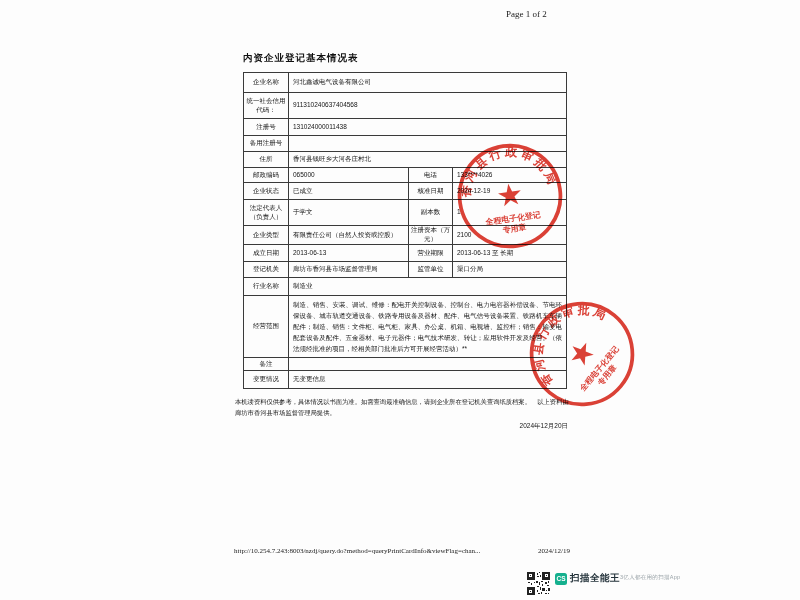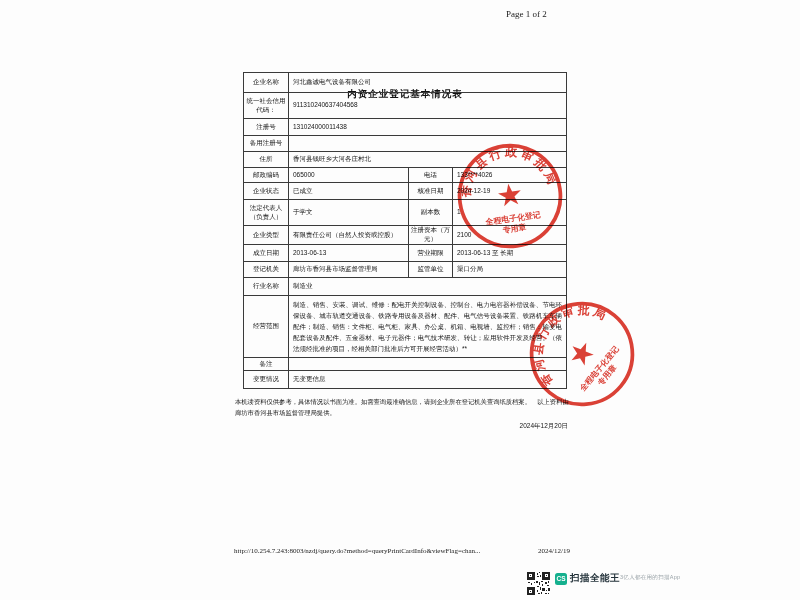--- a/index.html
+++ b/index.html
@@ -8,22 +8,22 @@
     background:#fdfdfd;
     font-family:"Liberation Sans","DejaVu Sans",sans-serif;
     color:#1b1b1b;
   }
   .sheet{position:absolute;inset:0;background:#fdfdfd;}
   .page-indicator{
     position:absolute;left:506px;top:9px;font-family:"Liberation Serif",serif;
     font-size:9px;color:#222;
   }
   .doc-title{
-    position:absolute;left:243px;top:52px;width:324px;text-align:center;
-    font-size:9.5px;font-weight:bold;letter-spacing:1px;color:#111;margin-top:36px;
+    position:absolute;left:243px;top:52px;width:324px;text-align:left;
+    font-size:9.5px;font-weight:bold;letter-spacing:1px;color:#111;
   }
   .reg-table{
     position:absolute;left:243px;top:72px;width:324px;
     border:1px solid #3a3a3a;box-sizing:border-box;background:rgba(255,255,255,.0);
   }
   .trow{display:flex;border-bottom:1px solid #3a3a3a;box-sizing:border-box;}
   .trow:last-child{border-bottom:none;}
   .cell{
     border-right:1px solid #3a3a3a;box-sizing:border-box;
     font-size:6.5px;line-height:1.35;display:flex;align-items:center;

